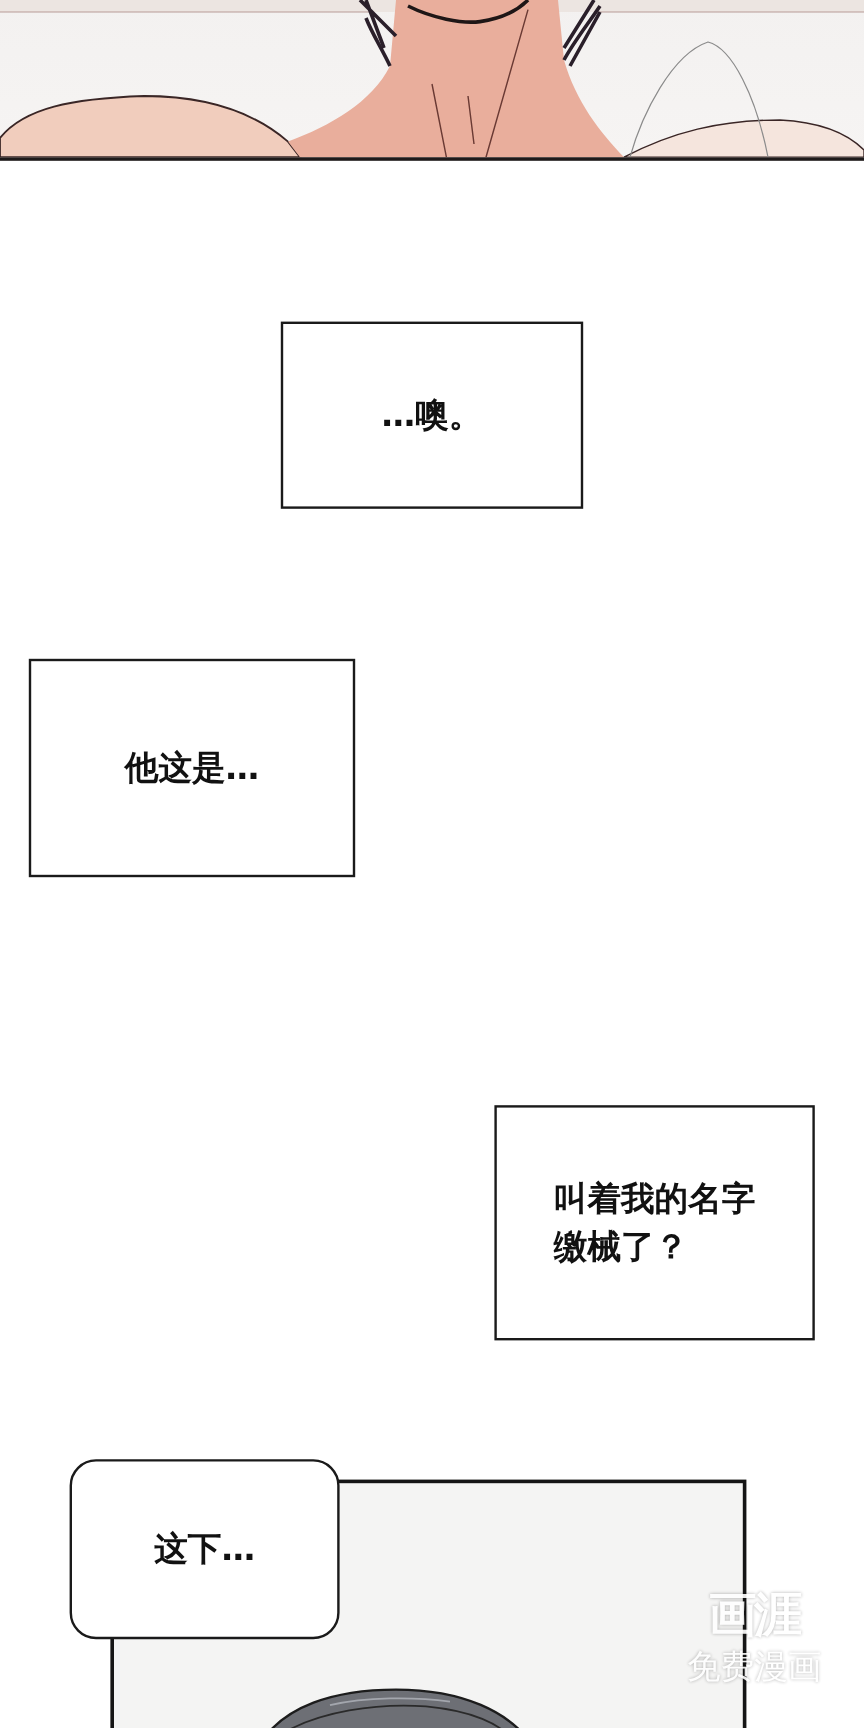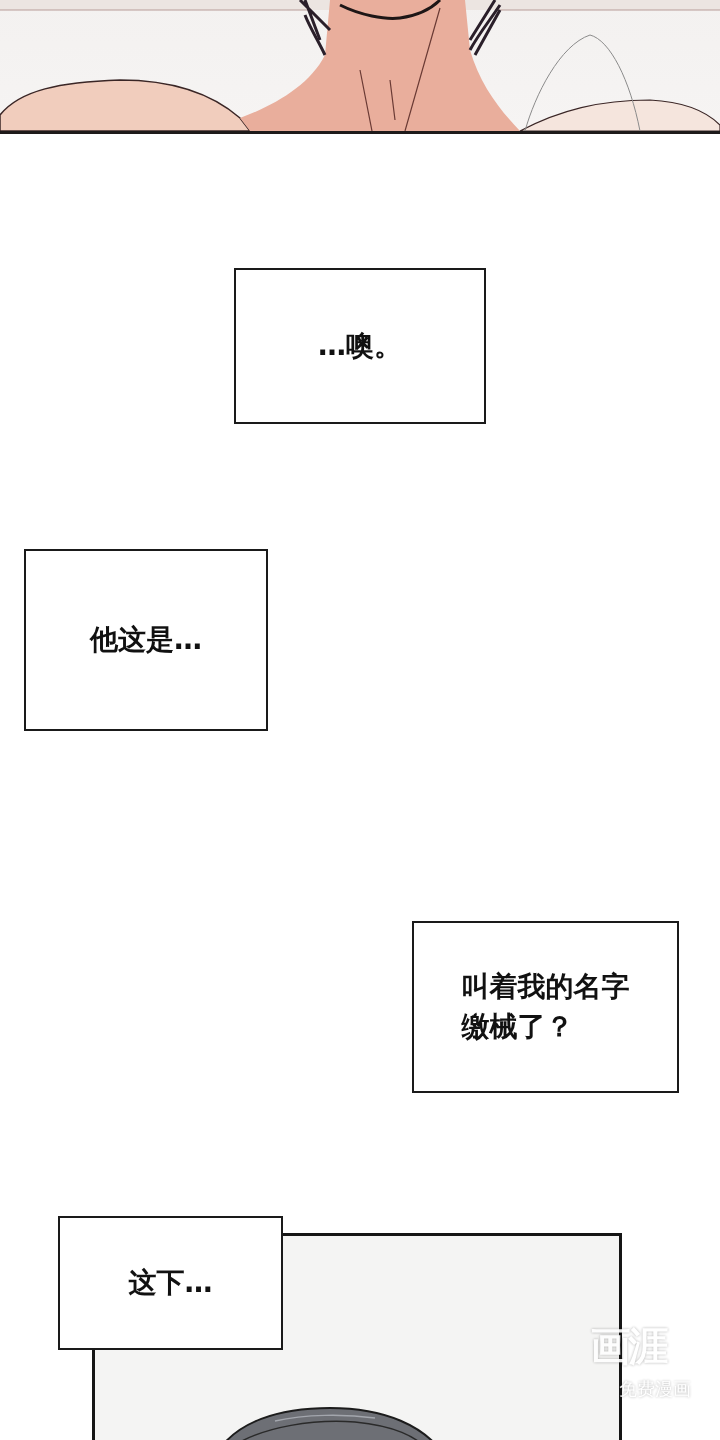--- a/index.html
+++ b/index.html
@@ -25,21 +25,21 @@
     position: absolute; left: 92px; top: 1233px; width: 530px; height: 220px;
     background: #f4f4f3; border: 3px solid #151515; box-sizing: border-box; overflow: hidden;
   }
   .panel-bottom svg { position: absolute; left: 0; top: 0; }
   .watermark {
     position: absolute; left: 566px; top: 1318px; width: 125px; height: 95px;
     color: #ffffff; text-shadow: 0 0 3px rgba(0,0,0,0.35);
     text-align: center; opacity: 0.9;
   }
   .wm-logo { font-size: 40px; font-weight: bold; line-height: 56px; letter-spacing: -2px; }
-  .wm-sub { font-size: 18px; line-height: 30px; text-align: right; }
+  .wm-sub { font-size: 28px; line-height: 30px; }
 </style>
 </head>
 <body>
 
 <div class="panel-top">
   <svg width="720" height="131" viewBox="0 0 720 131">
     <rect x="0" y="0" width="720" height="10" fill="#ece5e1"></rect>
     <line x1="0" y1="10" x2="310" y2="10" stroke="#b89c98" stroke-width="1"></line>
     <line x1="495" y1="10" x2="720" y2="10" stroke="#b89c98" stroke-width="1"></line>
     <path d="M0 115 C20 90 60 82 120 80 C170 80 210 92 240 118 L250 131 L0 131 Z" fill="#f1cdbd" stroke="#3a2626" stroke-width="1.5"></path>
@@ -50,37 +50,37 @@
     <path d="M360 70 L372 131 M440 8 L405 131 M390 80 L395 120" stroke="#6a3a34" stroke-width="1.2" fill="none"></path>
     <path d="M520 131 C560 110 600 100 650 100 C690 102 710 115 720 125 L720 131 Z" fill="#f5e5dd" stroke="#3a2626" stroke-width="1.2"></path>
     <path d="M525 131 C535 95 560 45 590 35 C610 40 630 80 640 131" stroke="#8b8b8b" stroke-width="1" fill="none"></path>
   </svg>
 </div>
 
 <div class="caption" style="left:234px; top:268px; width:252px; height:156px;">
   <span>…噢。</span>
 </div>
 
-<div class="caption" style="left:24px; top:549px; width:244px; height:182px;">
+<div class="caption" style="left:24px; top:549px; width:272px; height:182px;">
   <span>他这是…</span>
 </div>
 
-<div class="caption" style="left:412px; top:921px; width:267px; height:172px;">
+<div class="caption" style="left:412px; top:921px; width:267px; height:196px;">
   <span>叫着我的名字
 缴械了？</span>
 </div>
 
 <div class="panel-bottom">
   <svg width="530" height="220" viewBox="0 0 530 220">
     <path d="M120 220 C140 185 185 172 235 172 C290 172 330 190 350 220 Z" fill="#6d6f75" stroke="#1c1c1c" stroke-width="2"></path>
     <path d="M138 210 C170 190 220 183 260 186 C300 190 320 200 335 215" stroke="#2a2a2a" stroke-width="1.5" fill="none"></path>
     <path d="M180 185 C210 178 250 178 280 182" stroke="#a3a6ad" stroke-width="1.5" fill="none"></path>
   </svg>
 </div>
 
-<div class="caption" style="left:58px; top:1216px; width:225px; height:134px;">
+<div class="caption" style="left:58px; top:1216px; width:225px; height:150px;border-radius:22px;">
   <span>这下…</span>
 </div>
 
 <div class="watermark">
   <div class="wm-logo">画涯</div>
   <div class="wm-sub">免费漫画</div>
 </div>
 
 </body></html>

